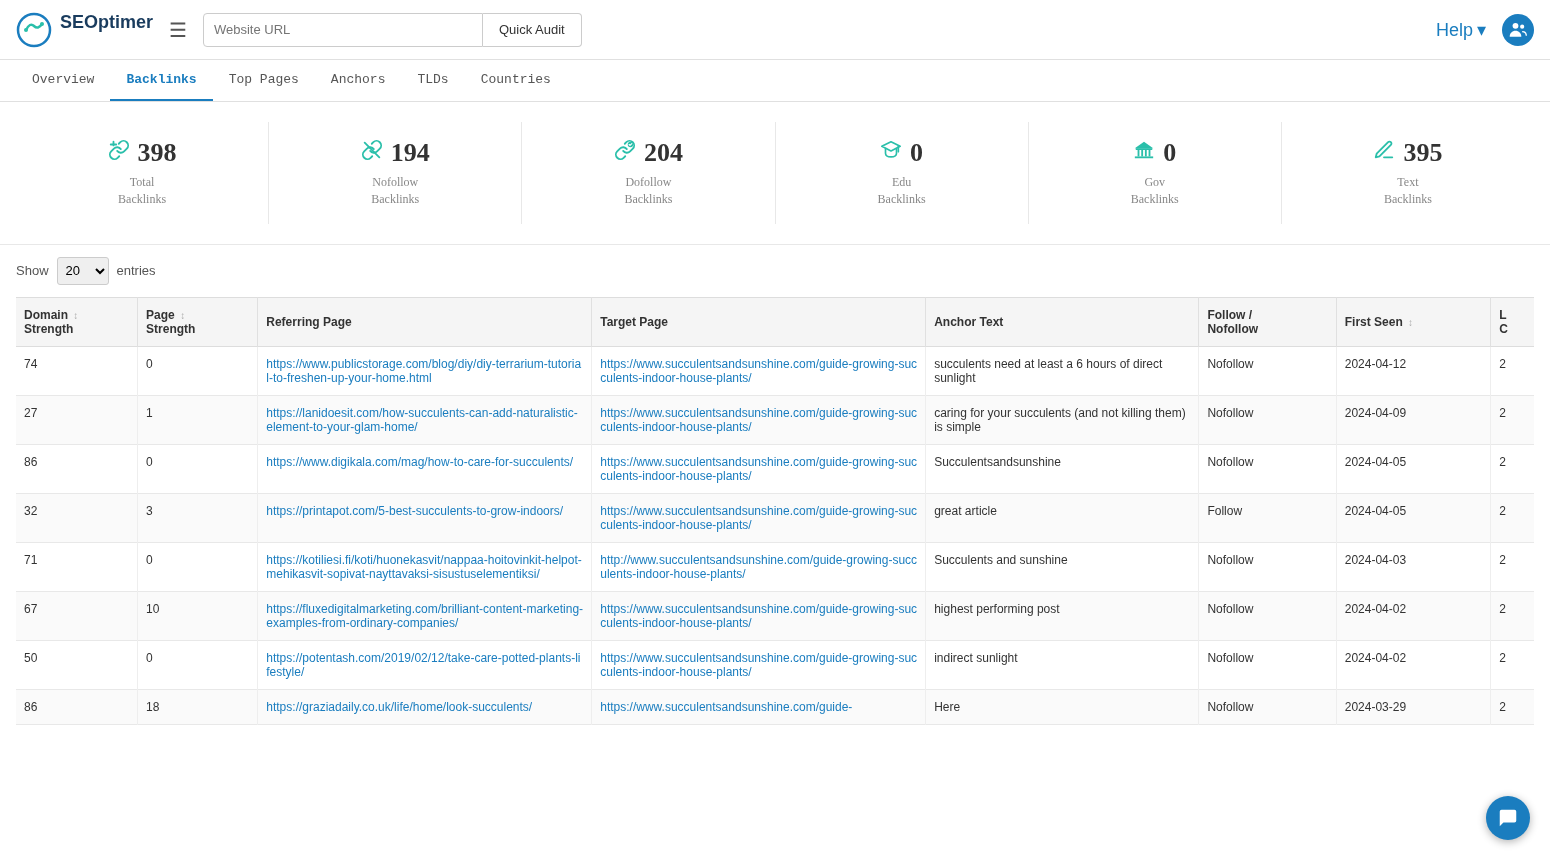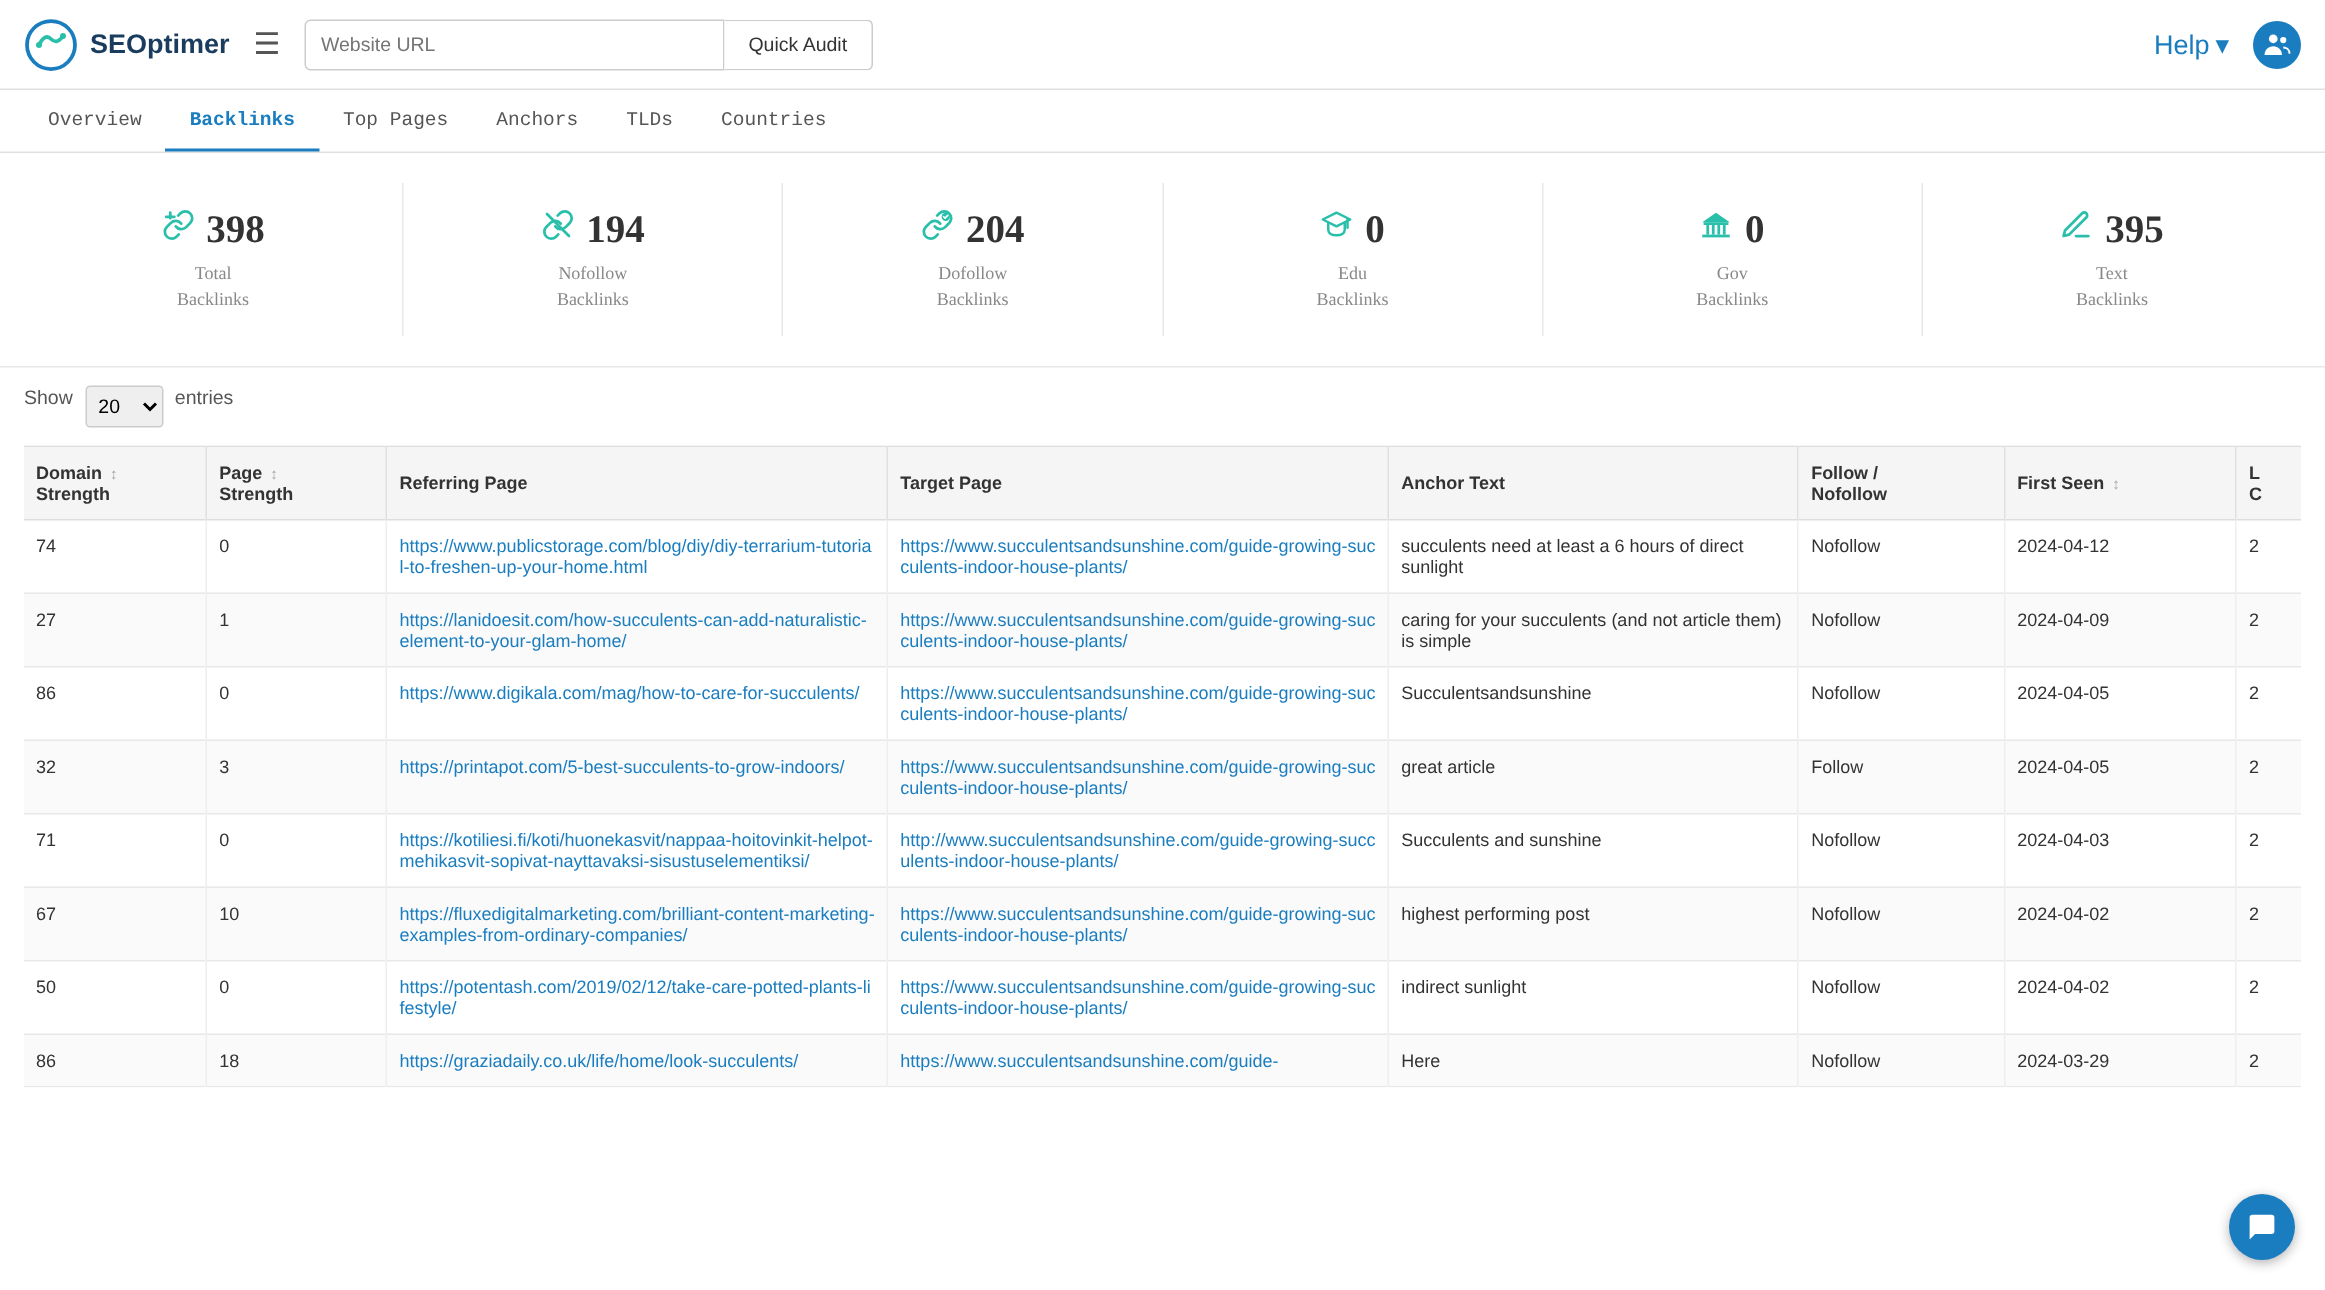--- a/index.html
+++ b/index.html
@@ -3,21 +3,21 @@
   <meta charset="utf-8">
   <style>
     * { box-sizing: border-box; margin: 0; padding: 0; }
     body { font-family: -apple-system, BlinkMacSystemFont, 'Segoe UI', Arial, sans-serif; font-size: 13px; color: #333; background: #fff; }
 
     
     .header {
       display: flex; align-items: center; padding: 8px 16px; border-bottom: 1px solid #e0e0e0;
       background: #fff; height: 60px;
     }
-    .logo-area { display: flex; align-items: center; gap: 8px; margin-right: 16px; }
+    .logo-area { display: flex; gap: 8px; margin-right: 16px; }
     .logo-icon { width: 36px; height: 36px; }
     .logo-text { font-size: 18px; font-weight: 700; color: #1a3c5e; }
     .hamburger { font-size: 20px; color: #555; margin-right: 16px; cursor: pointer; }
     .url-input {
       width: 280px; height: 34px; border: 1px solid #ccc; border-radius: 4px 0 0 4px;
       padding: 0 10px; font-size: 13px; color: #999; outline: none;
     }
     .quick-audit-btn {
       height: 34px; padding: 0 16px; background: #fff; border: 1px solid #ccc; border-left: none;
       border-radius: 0 4px 4px 0; font-size: 13px; cursor: pointer; color: #333;
@@ -40,21 +40,21 @@
       flex: 1; display: flex; flex-direction: column; align-items: center; justify-content: center;
       padding: 16px 8px; border-right: 1px solid #e8e8e8;
     }
     .stat-card:last-child { border-right: none; }
     .stat-top { display: flex; align-items: center; gap: 8px; margin-bottom: 6px; }
     .stat-num { font-size: 26px; font-weight: 700; color: #333; }
     .stat-icon { color: #2abfaa; font-size: 22px; }
     .stat-label { font-size: 12px; color: #888; text-align: center; line-height: 1.4; }
 
     
-    .table-controls { display: flex; padding: 12px 16px; gap: 8px; }
+    .table-controls { display: flex; align-items: center; padding: 12px 16px; gap: 8px; }
     .show-label { font-size: 13px; color: #555; }
     .entries-select { height: 28px; border: 1px solid #ccc; border-radius: 3px; padding: 0 4px; font-size: 13px; }
     .entries-label { font-size: 13px; color: #555; }
     .table-controls-right { margin-left: auto; display: flex; align-items: center; gap: 8px; }
     .search-label { font-size: 13px; color: #555; }
     .search-input { height: 28px; border: 1px solid #ccc; border-radius: 3px; padding: 0 6px; width: 160px; font-size: 13px; }
     .sort-label { font-size: 13px; color: #555; }
     .sort-select { height: 28px; border: 1px solid #ccc; border-radius: 3px; padding: 0 4px; font-size: 13px; }
 
     
@@ -256,21 +256,21 @@
     <td>succulents need at least a 6 hours of direct sunlight</td>
     <td>Nofollow</td>
     <td>2024-04-12</td>
     <td>2</td>
   </tr>
         <tr>
     <td>27</td>
     <td>1</td>
     <td><a class="link" href="#">https://lanidoesit.com/how-succulents-can-add-naturalistic-element-to-your-glam-home/</a></td>
     <td><a class="link" href="#">https://www.succulentsandsunshine.com/guide-growing-succulents-indoor-house-plants/</a></td>
-    <td>caring for your succulents (and not article them) is simple</td>
+    <td>caring for your succulents (and not killing them) is simple</td>
     <td>Nofollow</td>
     <td>2024-04-09</td>
     <td>2</td>
   </tr>
         <tr>
     <td>86</td>
     <td>0</td>
     <td><a class="link" href="#">https://www.digikala.com/mag/how-to-care-for-succulents/</a></td>
     <td><a class="link" href="#">https://www.succulentsandsunshine.com/guide-growing-succulents-indoor-house-plants/</a></td>
     <td>Succulentsandsunshine</td>

